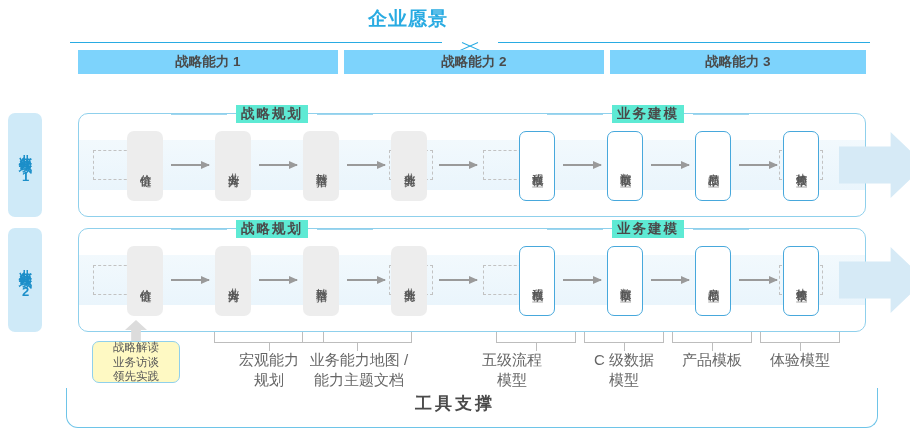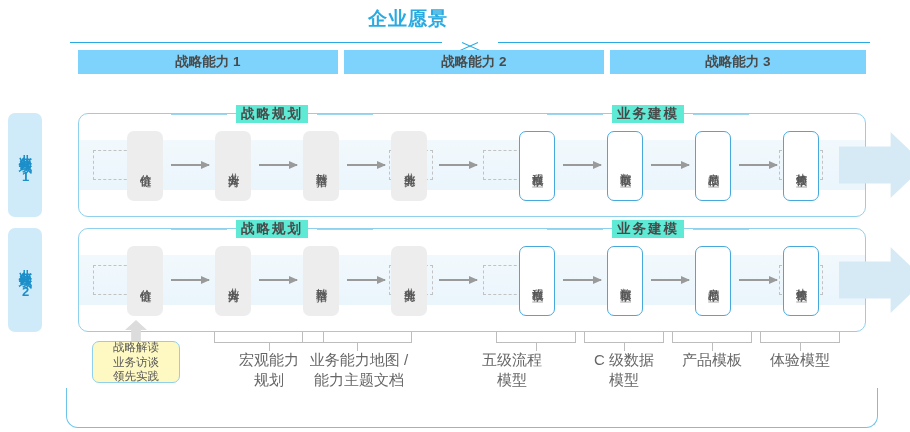--- a/index.html
+++ b/index.html
@@ -344,14 +344,15 @@
 
   <div class="brk" style="left:760px;top:332px;width:80px;">
     <div class="bar" style="left:0;width:80px;"></div>
     <div class="lt" style="left:0;"></div>
     <div class="rt" style="left:79px;"></div>
     <div class="dn" style="left:40px;"></div>
   </div>
   <div class="brk-label" style="left:760px;top:350px;width:80px;">体验模型</div>
 
   <div class="footer-box"></div>
+  <div class="footer-title">工具支撑</div>
 
 </div>
 
 </body></html>

